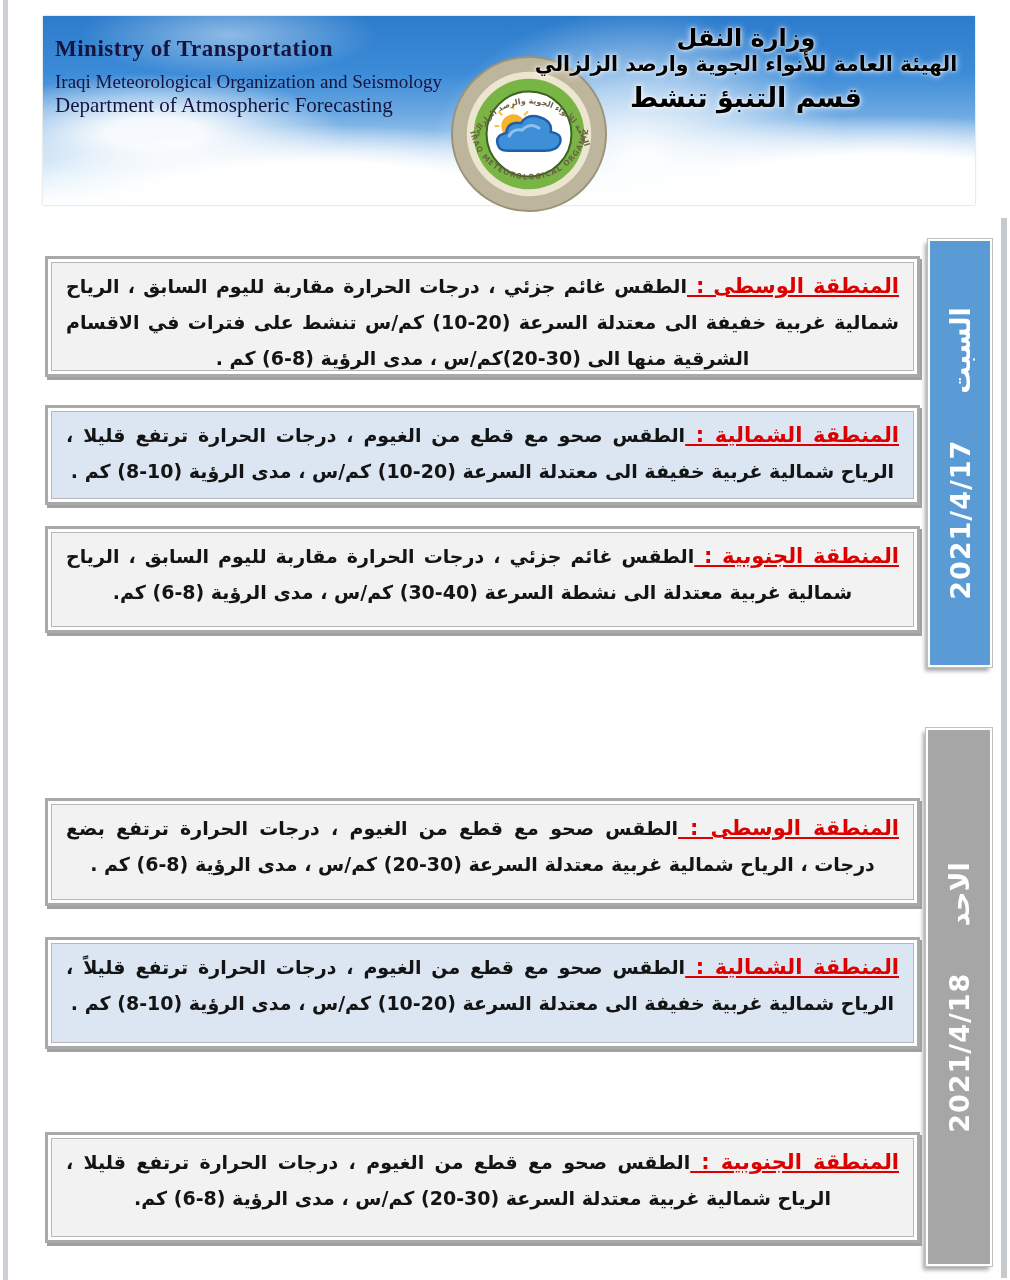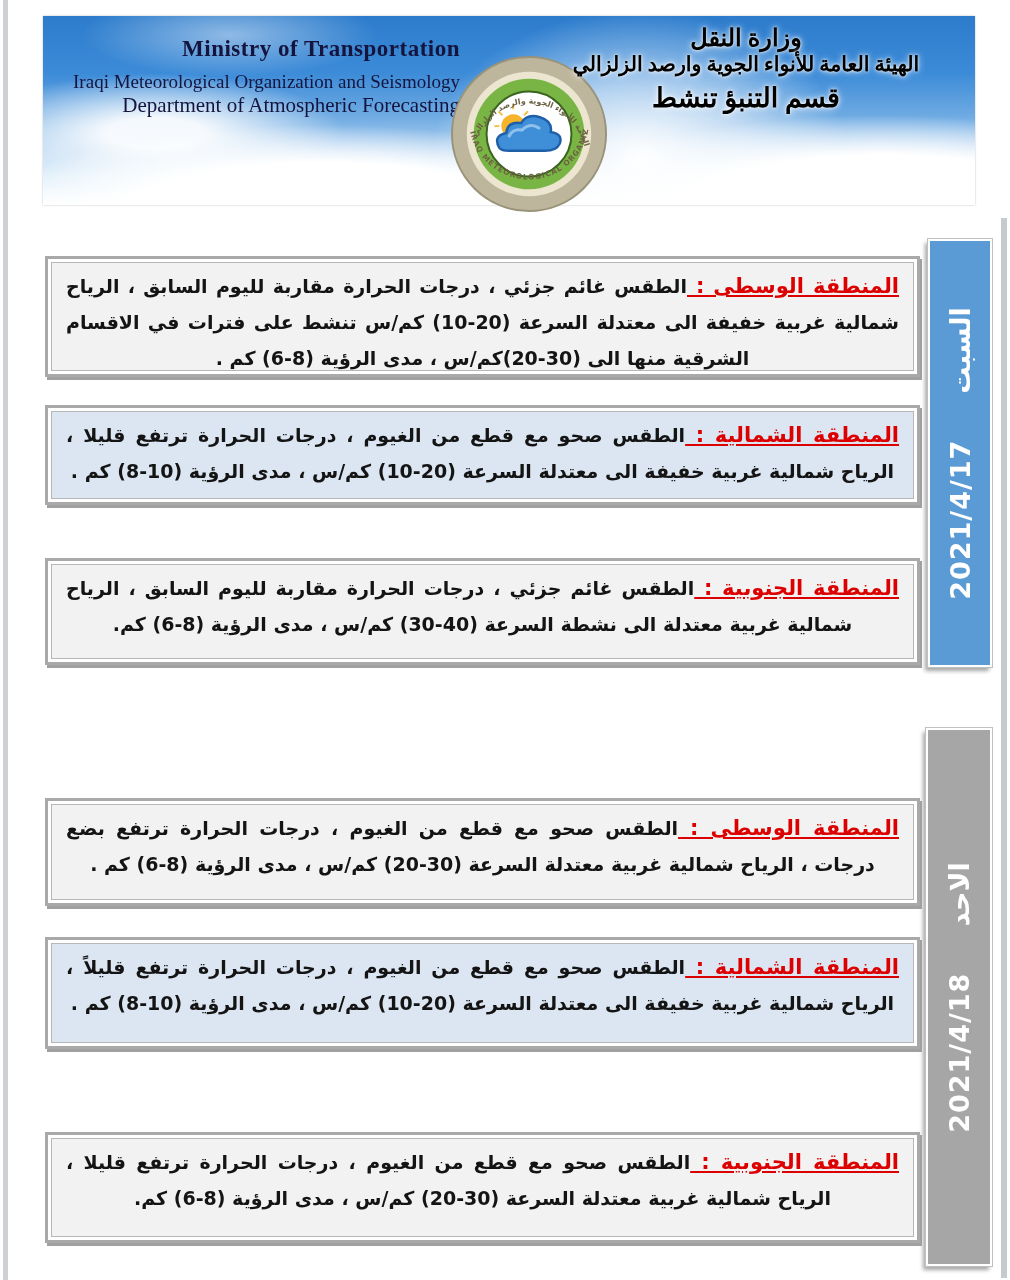--- a/index.html
+++ b/index.html
@@ -17,51 +17,50 @@
     background:
       radial-gradient(ellipse 300px 210px at 64% 75%, rgba(255,255,255,0.98) 0%, rgba(255,255,255,0.55) 35%, rgba(255,255,255,0) 70%),
       radial-gradient(ellipse 430px 120px at 90% 102%, #ffffff 45%, rgba(255,255,255,0) 78%),
       radial-gradient(ellipse 430px 115px at 30% 105%, #ffffff 45%, rgba(255,255,255,0) 78%),
       radial-gradient(ellipse 270px 85px at 12% 62%, rgba(255,255,255,0.92) 18%, rgba(255,255,255,0) 70%),
       radial-gradient(ellipse 210px 60px at 20% 10%, rgba(255,255,255,0.45) 0%, rgba(255,255,255,0) 70%),
       linear-gradient(180deg,#2d7ccc 0%,#3c8bd8 30%,#6ca9e2 52%,#a9cdef 70%,#ddeefa 85%,#ffffff 100%);
     box-shadow:0 0 2px rgba(0,0,0,.25);
   }
   .en-block{
-    position:absolute;left:12px;top:20px;width:405px;text-align:right;
+    position:absolute;left:12px;top:20px;width:405px;text-align:left;
     color:#14143e;font-family:"Liberation Serif",serif;
   }
   .en1{font-size:23px;font-weight:700;letter-spacing:.5px;}
   .en2{font-size:19px;margin-top:9px;}
   .en3{font-size:21px;}
   .ar-block{
     position:absolute;right:14px;top:8px;width:430px;text-align:center;direction:rtl;
     font-weight:700;color:#000;
     text-shadow:0 0 7px rgba(255,255,255,.95),0 0 3px rgba(255,255,255,.9);
-    font-family:Liberation Serif, serif;
   }
   .ar1{font-size:24px;}
   .ar2{font-size:20.5px;margin-top:0;}
   .ar3{font-size:27px;margin-top:6px;}
   .logo{position:absolute;left:407px;top:39px;width:158px;height:158px;}
 
   
   .fbox{
     position:absolute;left:45px;width:875px;box-sizing:border-box;
     border:3px solid #a9a9a9;
     box-shadow:inset 0 0 0 3px #ffffff, inset 0 0 0 4px #b7b7b7, 2px 3px 0 #a0a0a0;
     padding:9px 18px 0 18px;
     direction:rtl;text-align:justify;text-align-last:center;
     font-size:19px;line-height:36px;font-weight:700;color:#141414;
     overflow:hidden;
   }
   .fbox .region{color:#dd0000;font-size:21px;text-decoration:underline;}
   .b1{top:256px;height:121px;}
   .b2{top:405px;height:100px;}
-  .b3{top:558px;height:107px;}
+  .b3{top:526px;height:107px;}
   .b4{top:798px;height:108px;}
   .b5{top:937px;height:112px;}
   .b6{top:1132px;height:111px;}
 
   
   .datebar{
     position:absolute;display:flex;align-items:center;justify-content:center;
     border:2px solid #ffffff;box-sizing:border-box;
     box-shadow:0 0 0 1px #c0c0c0, -3px 4px 4px rgba(0,0,0,.35);
   }

